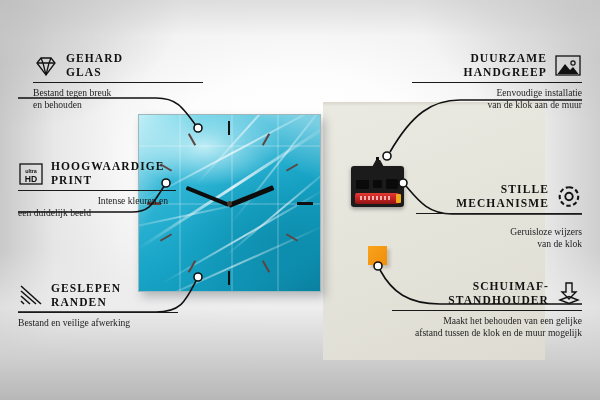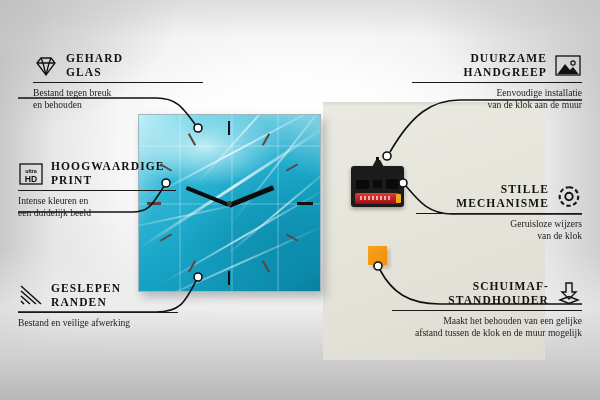--- a/index.html
+++ b/index.html
@@ -209,21 +209,21 @@
         <rect x="2" y="2" width="22" height="20" fill="none" stroke="#111" stroke-width="1.3"></rect>
         <text x="13" y="11" font-family="Liberation Sans, sans-serif" font-size="5.4" font-weight="bold" fill="#111" text-anchor="middle">ultra</text>
         <text x="13" y="19.5" font-family="Liberation Sans, sans-serif" font-size="8.6" font-weight="bold" fill="#111" text-anchor="middle">HD</text>
       </svg>
       <div>
         <div class="ttl">HOOGWAARDIGE</div>
         <div class="ttl">PRINT</div>
       </div>
     </div>
     <div class="rule" style="margin-top:3px;width:158px;"></div>
-    <div class="desc" style="margin-top:4px;">Intense kleuren en</div>
+    <div class="desc" style="margin-top:4px;text-align:right;">Intense kleuren en</div>
     <div class="desc">een duidelijk beeld</div>
   </div>
 
   <div class="callout left" style="left:18px;top:282px;width:160px;">
     <div class="hdr">
       <svg class="ico" width="26" height="22" viewBox="0 0 26 22">
         <g stroke="#111" stroke-width="1.5">
           <path d="M3,1 L23,19"></path>
           <path d="M3,6 L18,19"></path>
           <path d="M3,11 L12,19"></path>
@@ -263,21 +263,21 @@
         <div class="ttl">MECHANISME</div>
       </div>
       <svg class="ico" width="26" height="25" viewBox="0 0 26 25">
         <g fill="none" stroke="#111" stroke-width="2.1">
           <path d="M13,3.2 A9.3,9.3 0 1,1 12.9,3.2" stroke-dasharray="4.2 2.6"></path>
           <circle cx="13" cy="12.5" r="3.7" stroke-width="1.9"></circle>
         </g>
       </svg>
     </div>
     <div class="rule" style="margin-top:3px;margin-left:4px;width:166px;"></div>
-    <div class="desc" style="margin-top:4px;">Geruisloze wijzers</div>
+    <div class="desc" style="margin-top:12px;">Geruisloze wijzers</div>
     <div class="desc">van de klok</div>
   </div>
 
   <div class="callout right" style="left:378px;top:280px;width:204px;">
     <div class="hdr right">
       <div>
         <div class="ttl">SCHUIMAF-</div>
         <div class="ttl">STANDHOUDER</div>
       </div>
       <svg class="ico" width="26" height="25" viewBox="0 0 26 25">

